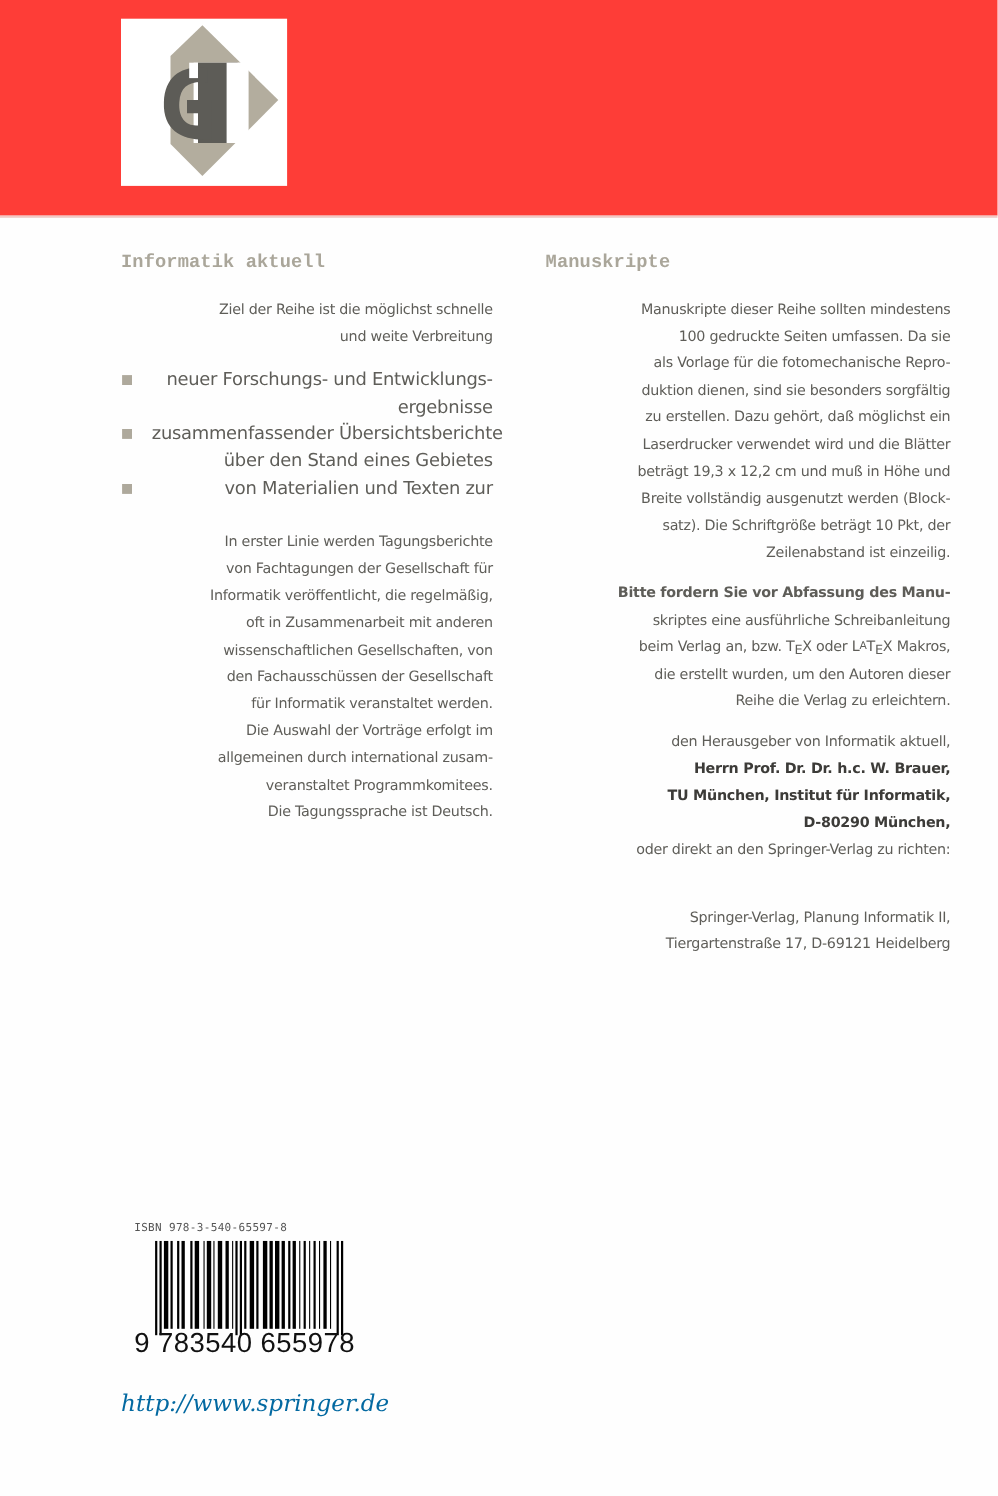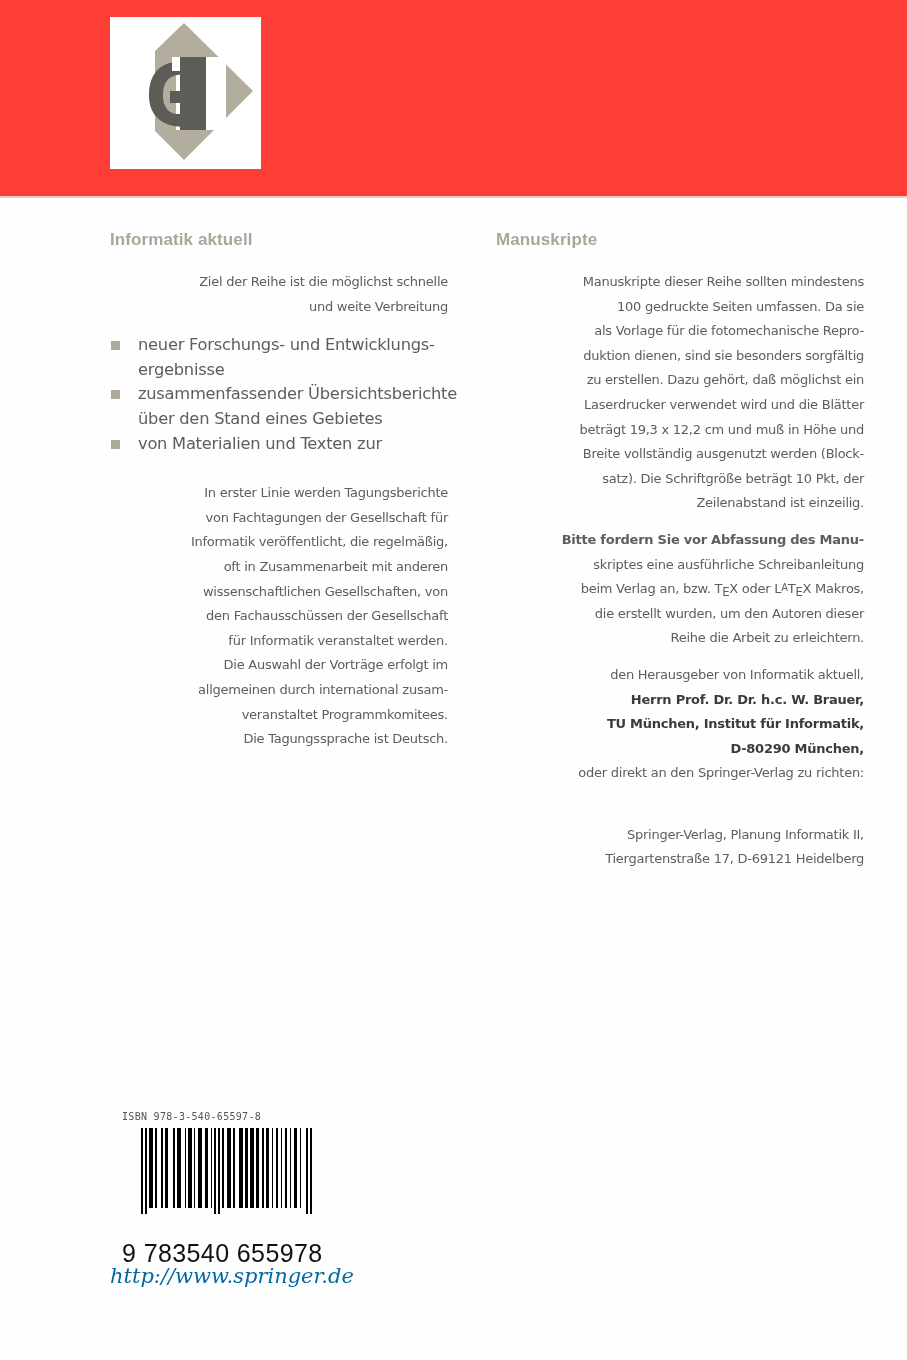--- a/index.html
+++ b/index.html
@@ -8,40 +8,40 @@
     font-family: "DejaVu Sans", sans-serif; color: #5e5d58;
   }
   .band { position: absolute; left: 0; top: 0; width: 907px; height: 196px; background: #fe3d37; }
   .band-edge { position: absolute; left: 0; top: 196px; width: 907px; height: 2px; background: #f1c9c5; }
   .logo-box { position: absolute; left: 110px; top: 17px; width: 151px; height: 152px; background: #ffffff; }
   .logo-box svg { position: absolute; left: 0; top: 0; }
   .col { position: absolute; top: 228px; }
   .col-left { left: 110px; width: 350px; }
   .col-right { left: 496px; width: 380px; }
   .heading {
-    font-family: Liberation Sans, sans-serif; font-weight: bold; font-size: 17px;
+    font-family: Liberation Mono, monospace; font-weight: bold; font-size: 17px;
     color: #aaa69a; margin: 0 0 18px 0; letter-spacing: 0.1px; line-height: 24px;
   }
   .para { font-size: 13px; line-height: 24.6px; margin: 12px; letter-spacing: -0.25px; text-align: right; }
   .para .line { display: block; white-space: nowrap; }
   .indent { padding-left: 16px; font-weight: bold; }
   .gap { height: 13px; }
-  ul.bullets { list-style: none; margin: 14px 12px 0 0; padding: 0; }
+  ul.bullets { list-style: none; margin: 14px 12px 0 0; padding: 0; text-align: right; }
   ul.bullets li { position: relative; padding-left: 28px; font-size: 16.3px; line-height: 24.6px; letter-spacing: -0.25px; }
   ul.bullets li .line { display: block; white-space: nowrap; }
   .sq { position: absolute; left: 1px; top: 8px; width: 9px; height: 9px; background: #aea99c; }
   .bold { font-weight: bold; color: #3c3b38; }
   .isbn-text {
     position: absolute; left: 122px; top: 1111px; font-family: "DejaVu Sans Mono", monospace;
     font-size: 10px; color: #555; letter-spacing: 0.3px;
   }
   .barcode { position: absolute; left: 136px; top: 1128px; }
   .barcode-digits {
     position: absolute; left: 122px; top: 1207px; font-family: "Liberation Sans", sans-serif;
-    font-size: 25px; color: #111; letter-spacing: 0.4px; white-space: pre; margin-top: 32px;
+    font-size: 25px; color: #111; letter-spacing: 0.4px; white-space: pre;
   }
   .url {
     position: absolute; left: 110px; top: 1264px; font-family: "DejaVu Serif", serif;
     font-style: italic; font-size: 21px; color: #0369a1;
   }
   sub.tex-e { font-size: 0.9em; vertical-align: -0.25em; line-height: 0; }
   sup.tex-a { font-size: 0.75em; vertical-align: 0.25em; line-height: 0; }
 </style>
 </head>
 <body>
@@ -112,21 +112,21 @@
     <span class="line">beträgt 19,3 x 12,2 cm und muß in Höhe und</span>
     <span class="line">Breite vollständig ausgenutzt werden (Block-</span>
     <span class="line">satz). Die Schriftgröße beträgt 10 Pkt, der</span>
     <span class="line">Zeilenabstand ist einzeilig.</span>
   </p>
   <p class="para">
     <span class="line indent">Bitte fordern Sie vor Abfassung des Manu-</span>
     <span class="line">skriptes eine ausführliche Schreibanleitung</span>
     <span class="line"><span>beim Verlag an, bzw. </span><span><span>T</span><sub class="tex-e">E</sub><span>X</span></span><span> oder </span><span><span>L</span><sup class="tex-a">A</sup><span>T</span><sub class="tex-e">E</sub><span>X</span></span><span> Makros,</span></span>
     <span class="line">die erstellt wurden, um den Autoren dieser</span>
-    <span class="line">Reihe die Arbeit zu erleichtern.</span>
+    <span class="line">Reihe die Verlag zu erleichtern.</span>
   </p>
   <p class="para">
     <span class="line">den Herausgeber von Informatik aktuell,</span>
     <span class="line bold">Herrn Prof. Dr. Dr. h.c. W. Brauer,</span>
     <span class="line bold">TU München, Institut für Informatik,</span>
     <span class="line bold">D-80290 München,</span>
     <span class="line">oder direkt an den Springer-Verlag zu richten:</span>
   </p>
   <div class="gap"></div>
   <p class="para">

